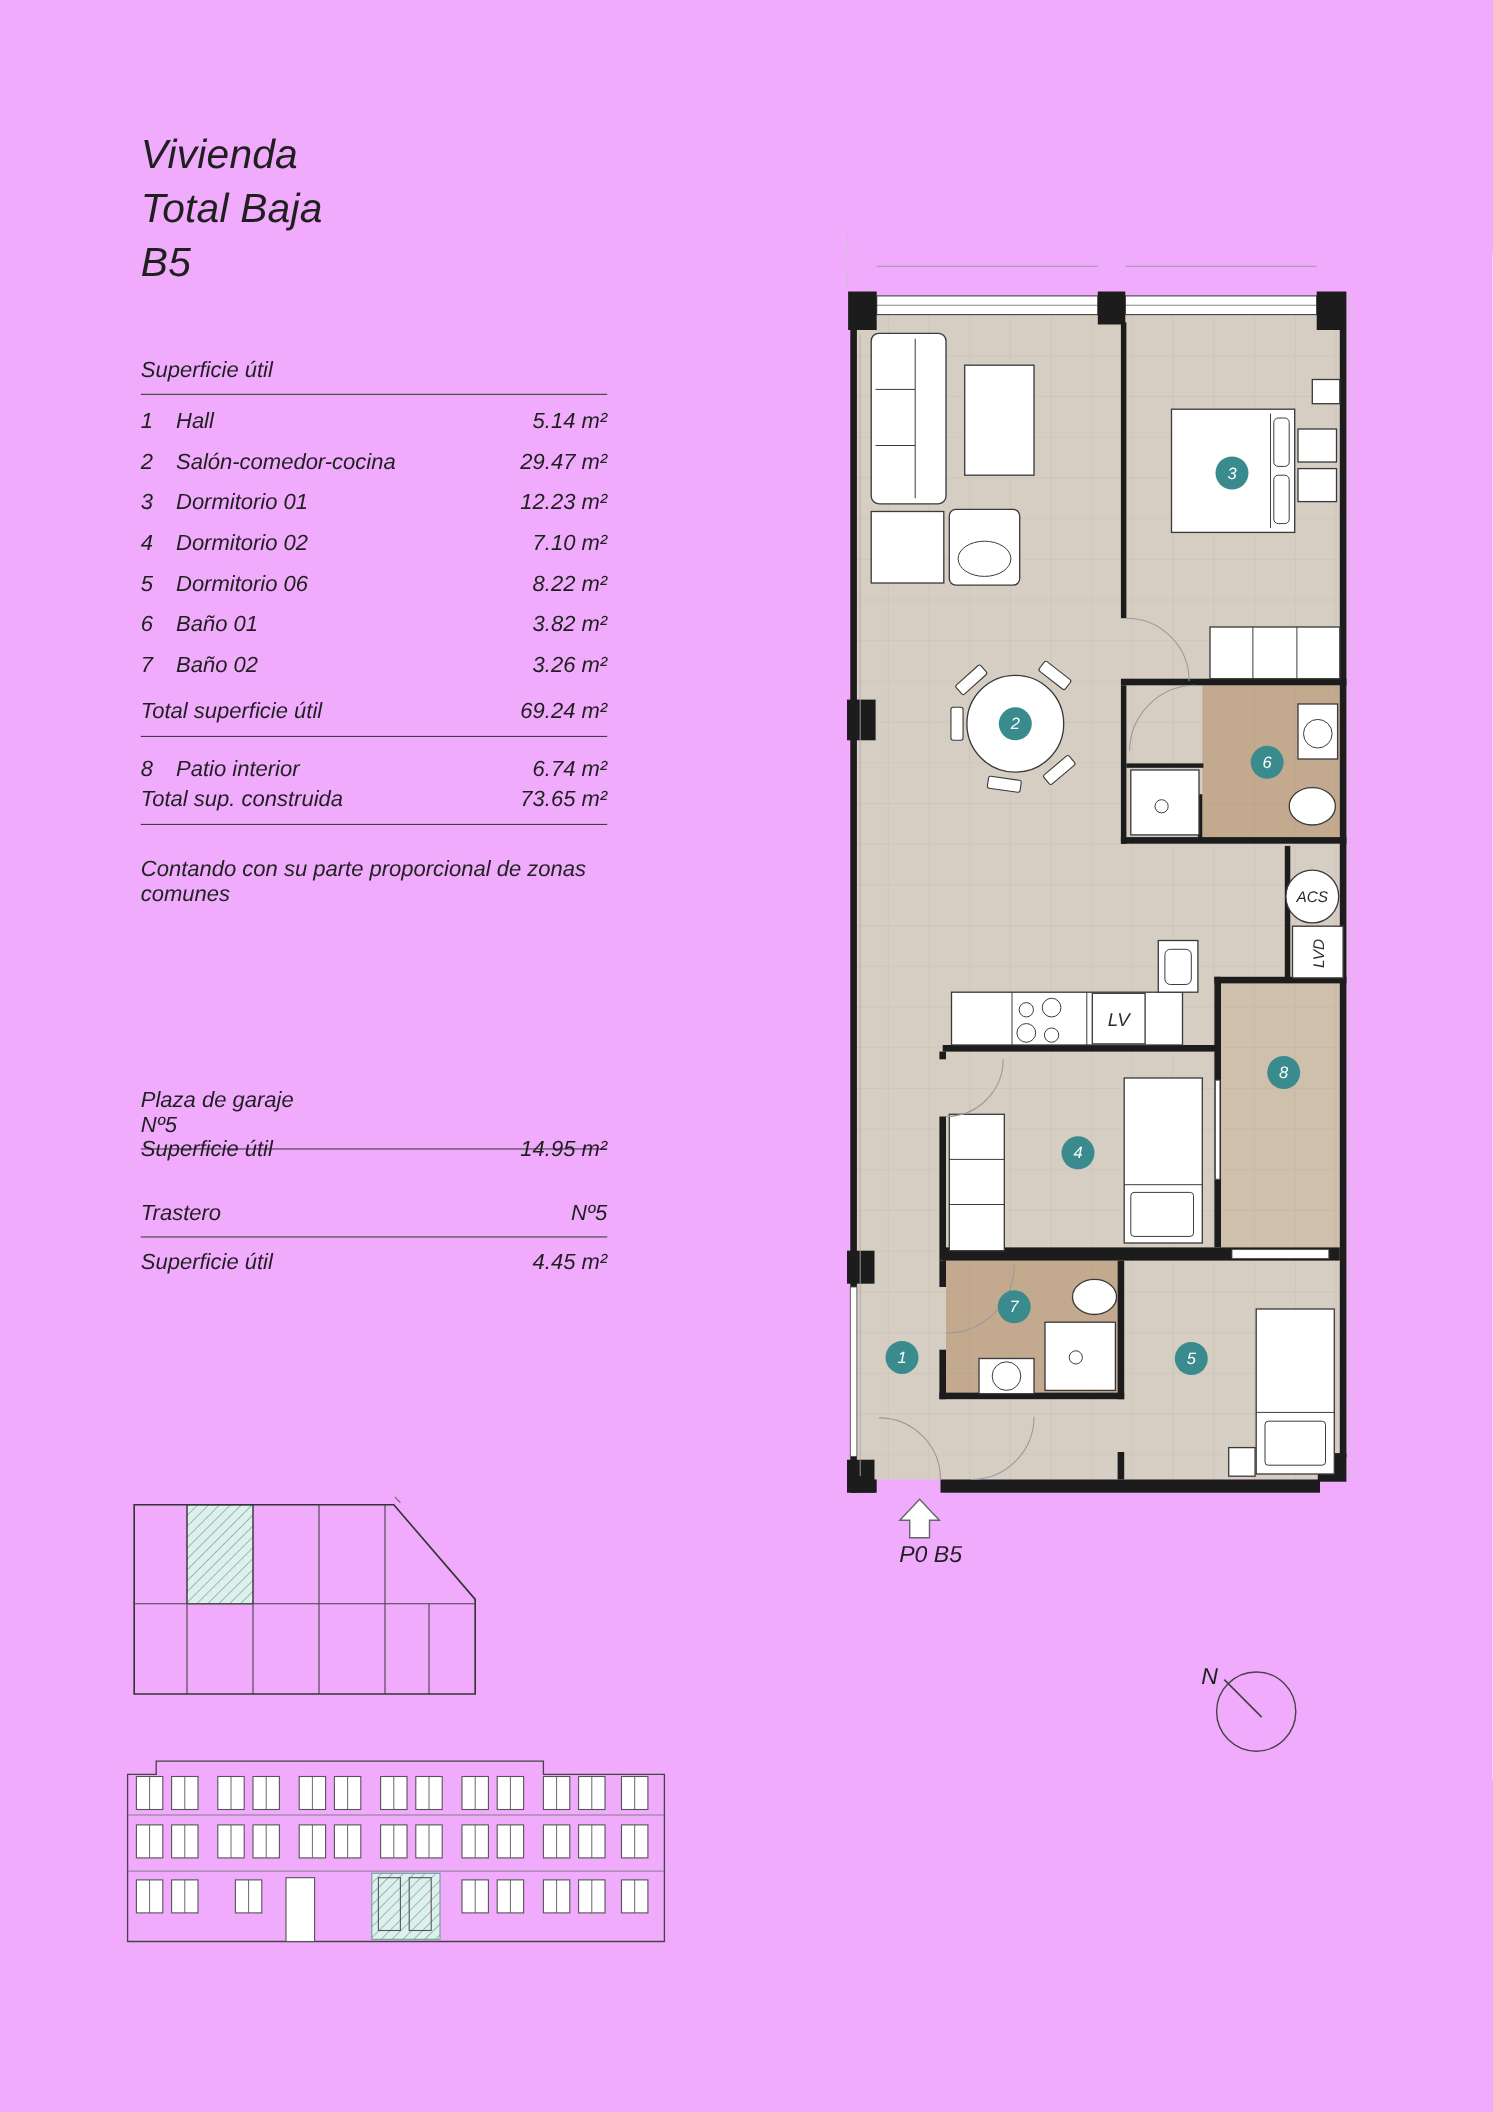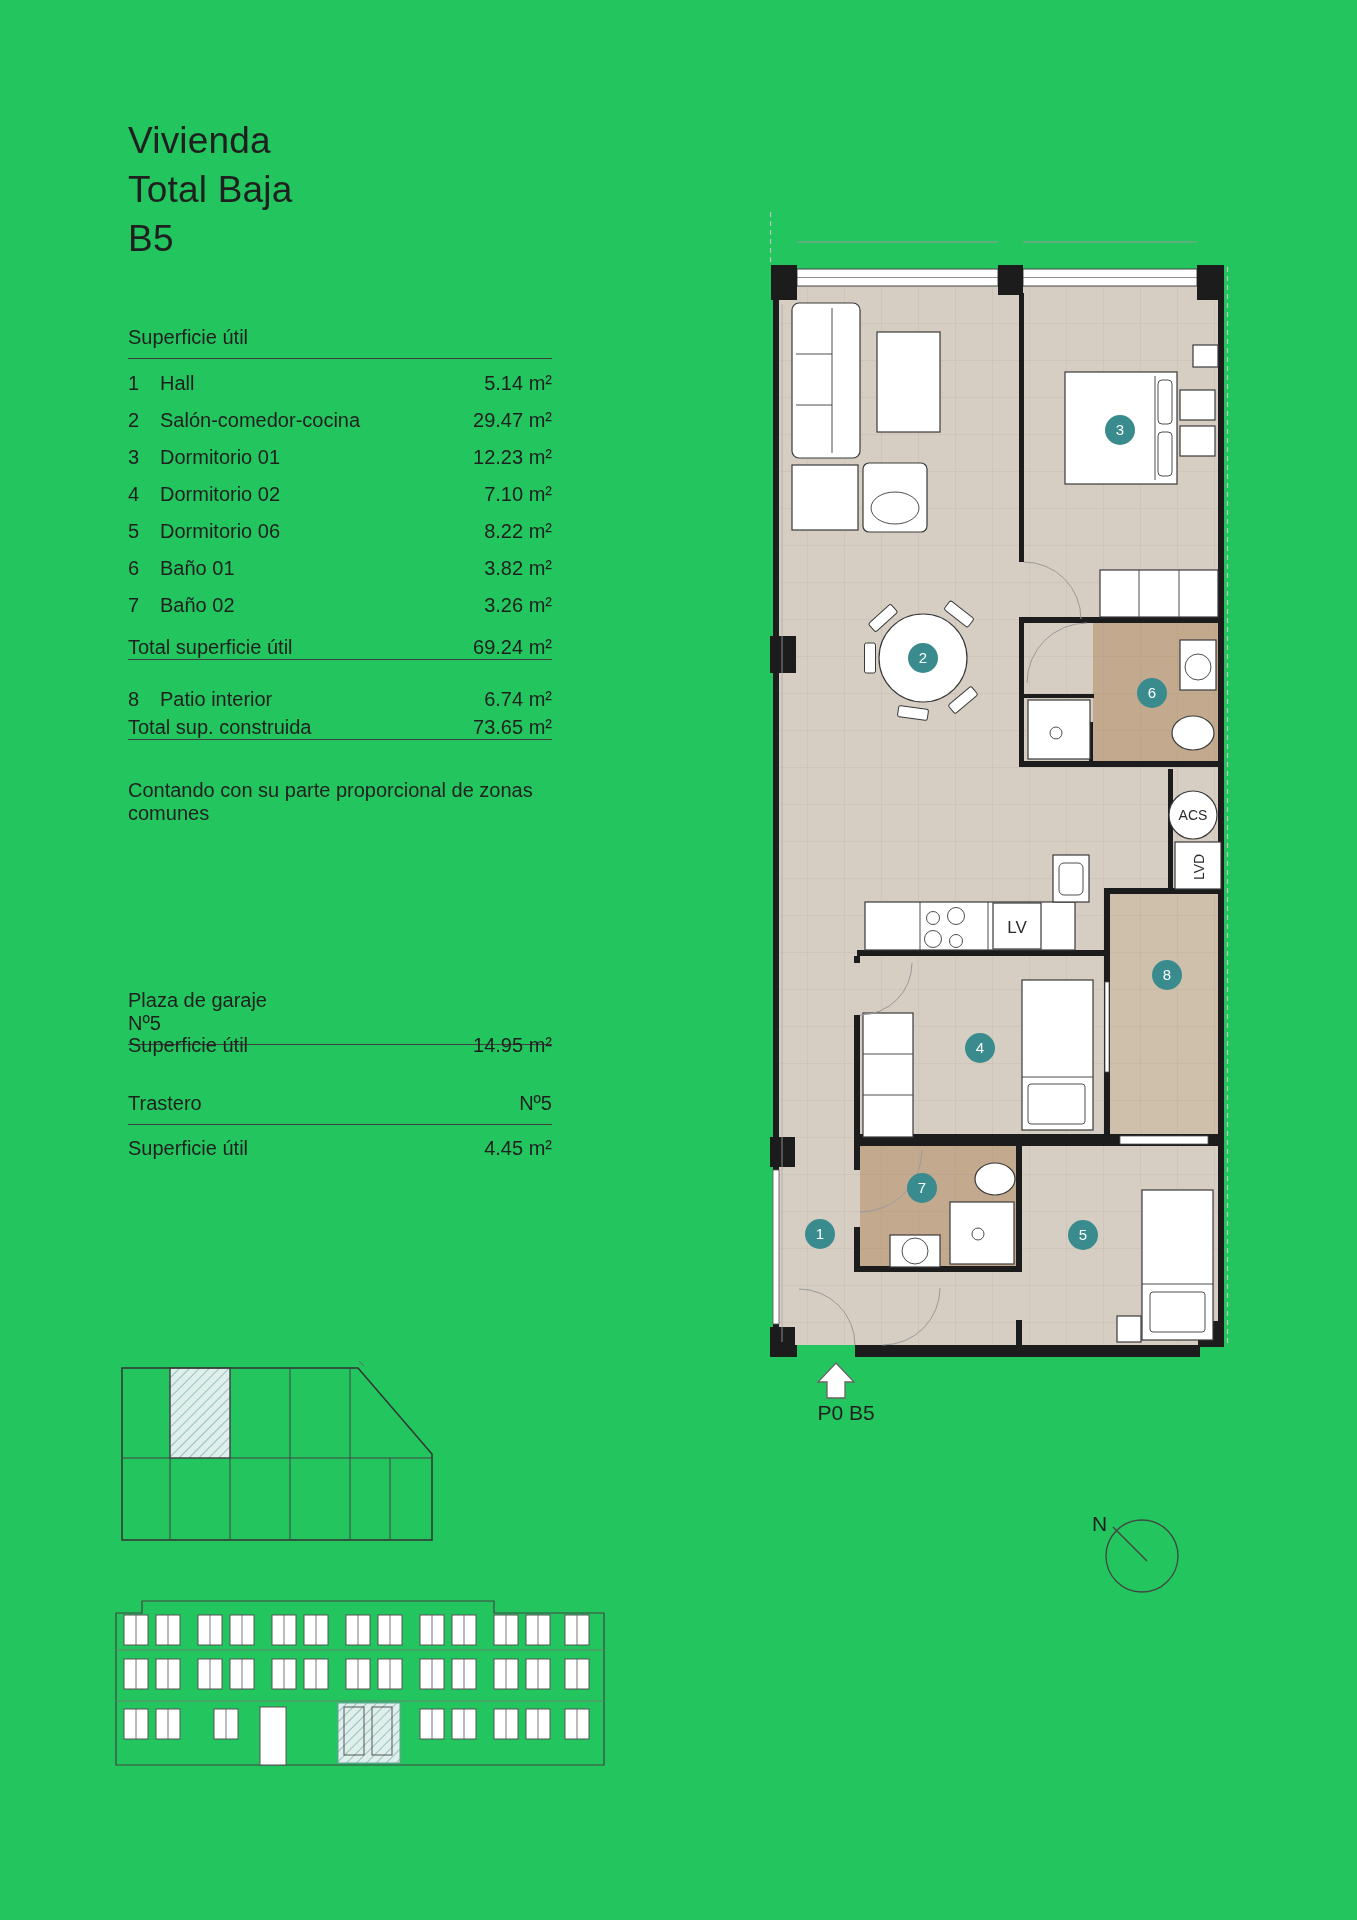--- a/index.html
+++ b/index.html
@@ -1,28 +1,28 @@
 <!DOCTYPE html>
 <html><head>
 <meta charset="utf-8">
 <style>
   html,body{margin:0;padding:0;background:#fff;}
-  #page{position:relative;width:1357px;height:1920px;background:#22c55e;
-        font-family:"Liberation Sans",sans-serif;color:#1f1f1f;overflow:hidden;}
+  #page{position:relative;width:1357px;height:1920px;background:#f0abfc;
+        font-family:"Liberation Sans",sans-serif;color:#1f1f1f;overflow:hidden;font-style:italic;}
   .abs{position:absolute;}
   .title{font-size:37px;line-height:49px;letter-spacing:.2px;}
   .block{left:128px;width:424px;}
   .hdr{display:flex;justify-content:space-between;align-items:baseline;
        font-size:20px;padding-bottom:9px;border-bottom:1.5px solid #3f3f3f;}
   .row{display:flex;align-items:baseline;font-size:20px;height:37px;}
   .row .num{width:32px;}
   .row .lbl{flex:1;}
   .row .val{white-space:nowrap;}
   .totline{display:flex;justify-content:space-between;align-items:baseline;
-           font-size:20px;border-bottom:1.5px solid #3f3f3f;text-align:center;}
+           font-size:20px;padding-bottom:10px;border-bottom:1.5px solid #3f3f3f;text-align:center;}
   .plain{display:flex;justify-content:space-between;align-items:baseline;font-size:20px;}
   .note{font-size:20px;color:#222;}
   svg text{font-family:"Liberation Sans",sans-serif;}
 </style>
 </head>
 <body>
 
 <div id="page">
 
   <div class="abs title" style="left:128px;top:116px;">

